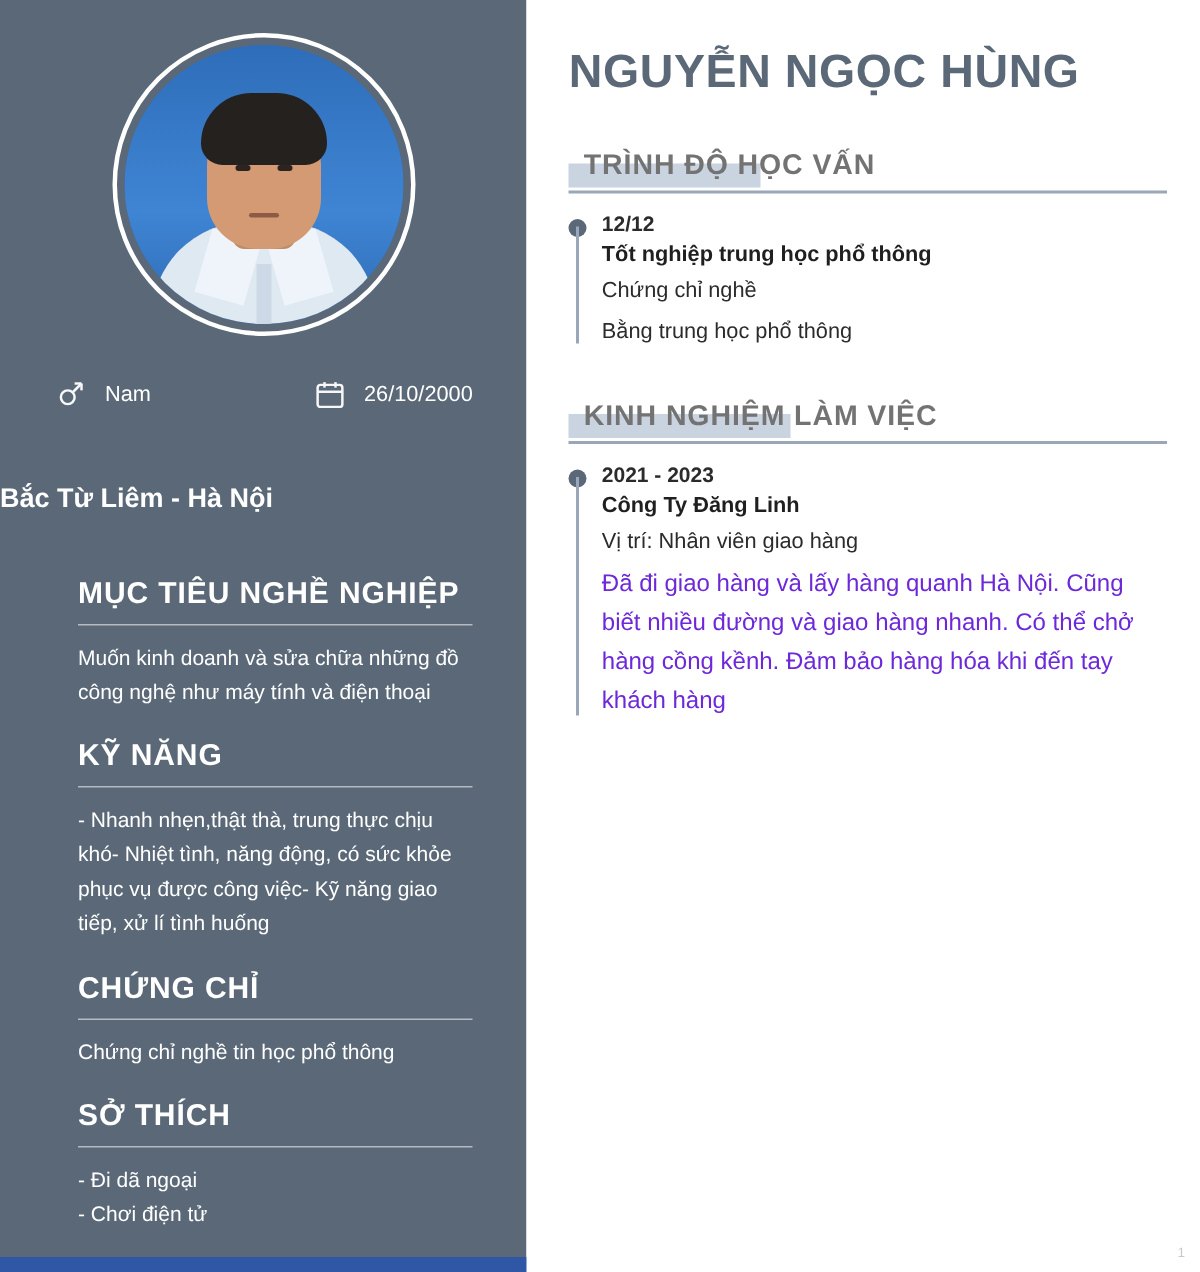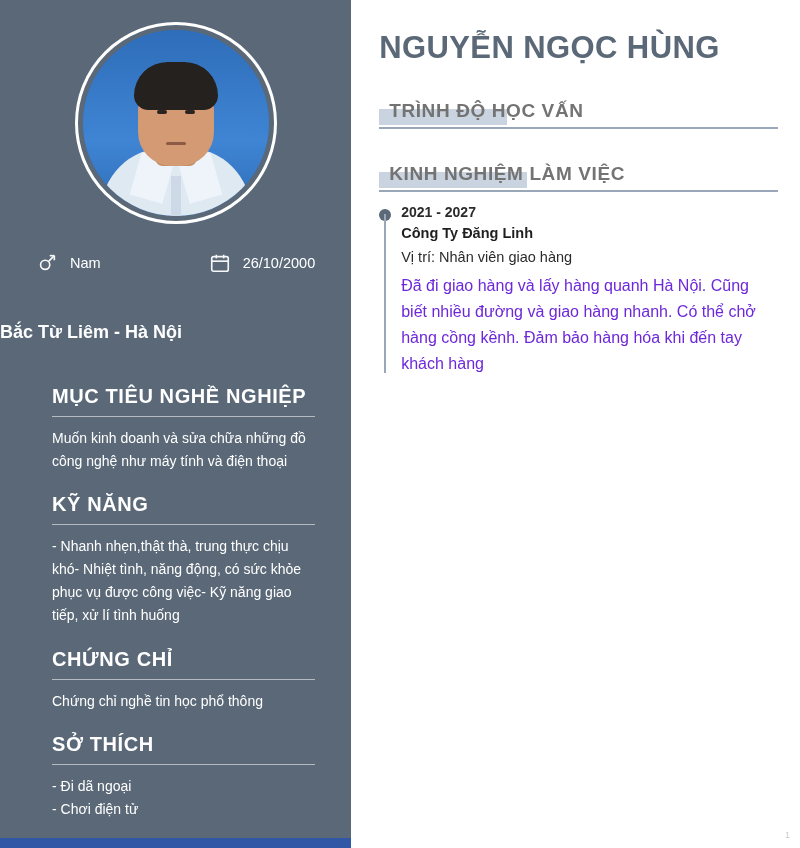--- a/index.html
+++ b/index.html
@@ -284,31 +284,39 @@
   <div class="right">
 
     <div class="name">NGUYỄN NGỌC HÙNG</div>
 
     <div class="sec-head">
       <span class="hl" style="width:128px"></span>
       <h2>TRÌNH ĐỘ HỌC VẤN</h2>
       <div class="bar"></div>
     </div>
 
+    <div class="entry">
+      <span class="dot"></span>
+      <span class="stem"></span>
+      <div class="e-date">12/12</div>
+      <div class="e-org">Tốt nghiệp trung học phổ thông</div>
+      <div class="e-line">Chứng chỉ nghề</div>
+      <div class="e-line">Bằng trung học phổ thông</div>
+    </div>
 
     <div class="sec-head">
       <span class="hl" style="width:148px"></span>
       <h2>KINH NGHIỆM LÀM VIỆC</h2>
       <div class="bar"></div>
     </div>
 
     <div class="entry">
       <span class="dot"></span>
       <span class="stem"></span>
-      <div class="e-date">2021 - 2027</div>
+      <div class="e-date">2021 - 2023</div>
       <div class="e-org">Công Ty Đăng Linh</div>
       <div class="e-line">Vị trí: Nhân viên giao hàng</div>
       <div class="e-desc">Đã đi giao hàng và lấy hàng quanh Hà Nội. Cũng biết nhiều đường và giao hàng nhanh. Có thể chở hàng cồng kềnh. Đảm bảo hàng hóa khi đến tay khách hàng</div>
     </div>
 
     <div class="page-mark">1</div>
   </div>
 
 </div>
 

